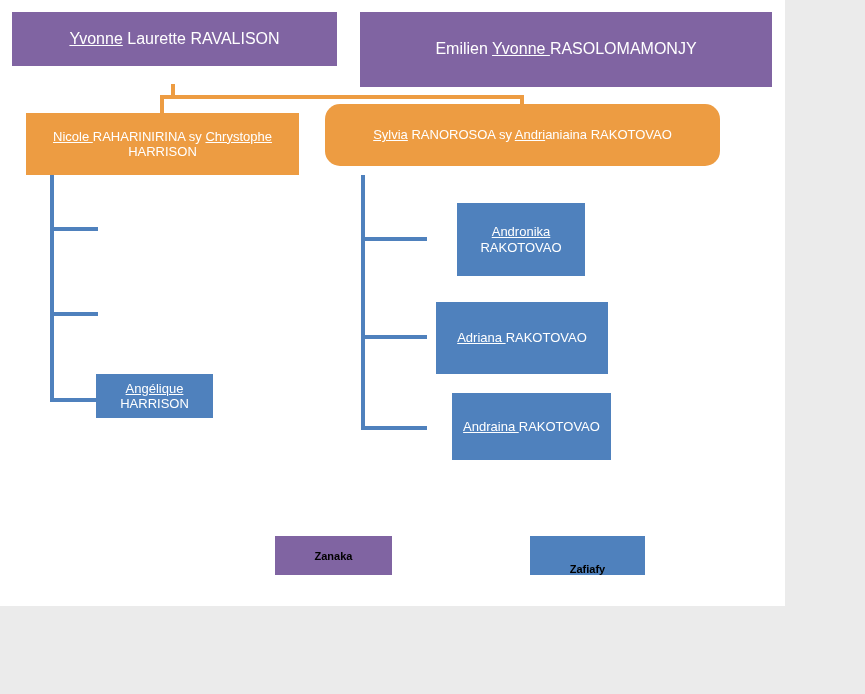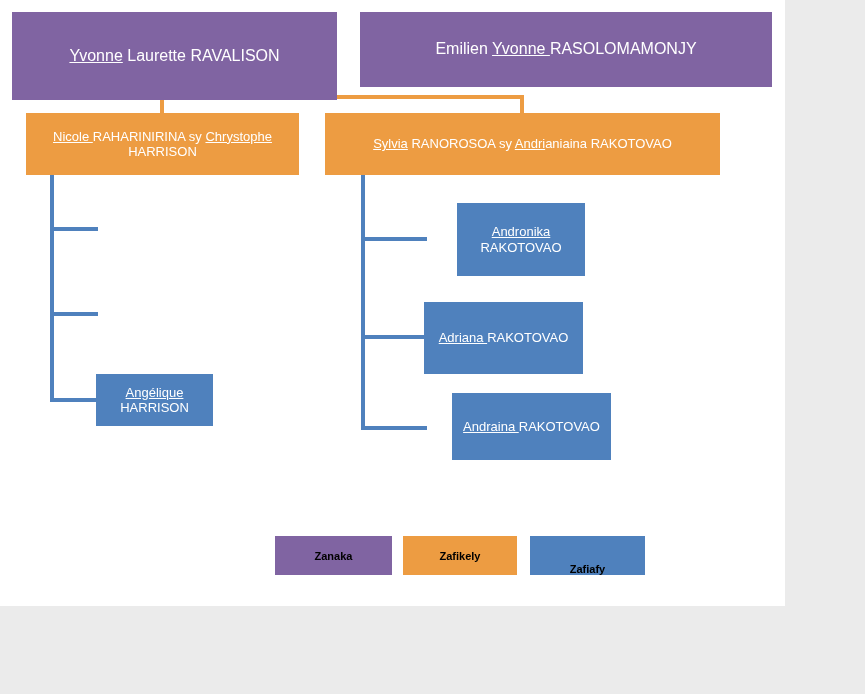--- a/index.html
+++ b/index.html
@@ -82,58 +82,55 @@
     <div class="conn conn-blue" style="left:50px; top:175px; width:4px; height:227px;"></div>
     <div class="conn conn-blue" style="left:50px; top:227px; width:48px; height:4px;"></div>
     <div class="conn conn-blue" style="left:50px; top:312px; width:48px; height:4px;"></div>
     <div class="conn conn-blue" style="left:50px; top:398px; width:48px; height:4px;"></div>
 
     <div class="conn conn-blue" style="left:361px; top:175px; width:4px; height:255px;"></div>
     <div class="conn conn-blue" style="left:361px; top:237px; width:66px; height:4px;"></div>
     <div class="conn conn-blue" style="left:361px; top:335px; width:66px; height:4px;"></div>
     <div class="conn conn-blue" style="left:361px; top:426px; width:66px; height:4px;"></div>
 
-    <div class="node node-purple" style="left:12px; top:12px; width:325px; height:88px; font-size:16px;">
+    <div class="node node-purple" style="left:12px; top:12px; width:325px; height:54px; font-size:16px;">
       <span class="txt"><span class="u">Yvonne</span><span> Laurette RAVALISON</span></span>
     </div>
 
     <div class="node node-purple" style="left:360px; top:12px; width:412px; height:75px; font-size:16px;">
       <span class="txt"><span>Emilien </span><span class="u">Yvonne </span><span>RASOLOMAMONJY</span></span>
     </div>
 
     <div class="node node-orange" style="left:26px; top:113px; width:273px; height:62px; font-size:13px;">
       <span class="txt"><span class="u">Nicole </span><span>RAHARINIRINA sy </span><span class="u">Chrystophe</span><br><span>HARRISON</span></span>
     </div>
 
-    <div class="node node-orange" style="left:325px; top:113px; width:395px; height:62px; font-size:13px;">
+    <div class="node node-orange" style="left:325px; top:104px; width:395px; height:62px; font-size:13px;border-radius:15px;">
       <span class="txt"><span class="u">Sylvia</span><span> RANOROSOA sy </span><span class="u">Andri</span><span>aniaina RAKOTOVAO</span></span>
     </div>
 
 
 
-    <div class="node node-blue" style="left:96px; top:374px; width:117px; height:52px; font-size:13px;">
+    <div class="node node-blue" style="left:96px; top:374px; width:117px; height:44px; font-size:13px;">
       <span class="txt"><span class="u">Angélique</span><br><span>HARRISON</span></span>
     </div>
 
     <div class="node node-blue" style="left:425px; top:203px; width:128px; height:73px; font-size:13px;margin-left:32px;">
       <span class="txt"><span class="u">Andronika</span><br><span>RAKOTOVAO</span></span>
     </div>
 
-    <div class="node node-blue" style="left:424px; top:302px; width:159px; height:72px; font-size:13px;text-align:center;">
+    <div class="node node-blue" style="left:436px; top:302px; width:172px; height:72px; font-size:13px;text-align:center;">
       <span class="txt"><span class="u">Adriana </span><span>RAKOTOVAO</span></span>
     </div>
 
     <div class="node node-blue" style="left:424px; top:393px; width:159px; height:67px; font-size:13px;margin-left:28px;">
       <span class="txt"><span class="u">Andraina </span><span> RAKOTOVAO</span></span>
     </div>
 
     <div class="legend-item" style="left:275px; top:536px; width:117px; height:39px; background:#8064a2;">
       <span>Zanaka</span>
     </div>
-    <div class="legend-item" style="left:403px; top:536px; width:114px; height:39px; background:#ed9c42;">
-      <span>Zafikely</span>
-    </div>
     <div class="legend-item" style="left:530px; top:536px; width:115px; height:39px; background:#4f81bd;align-items:flex-end;">
       <span>Zafiafy</span>
     </div>
 
   </div>
 </div>
 
 </body></html>

